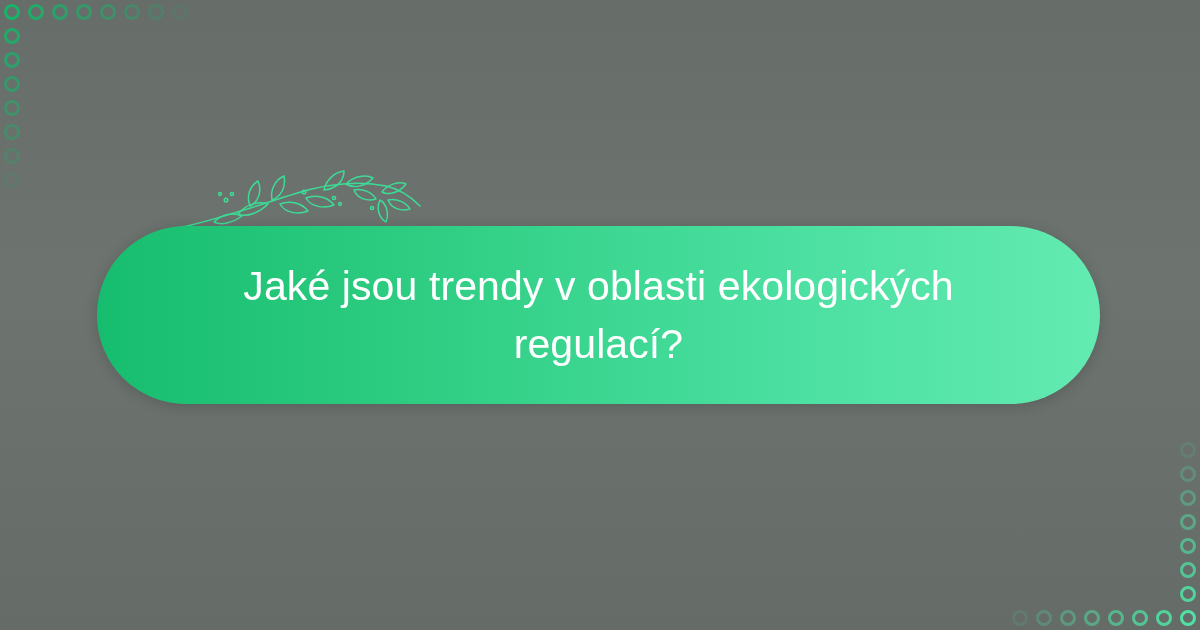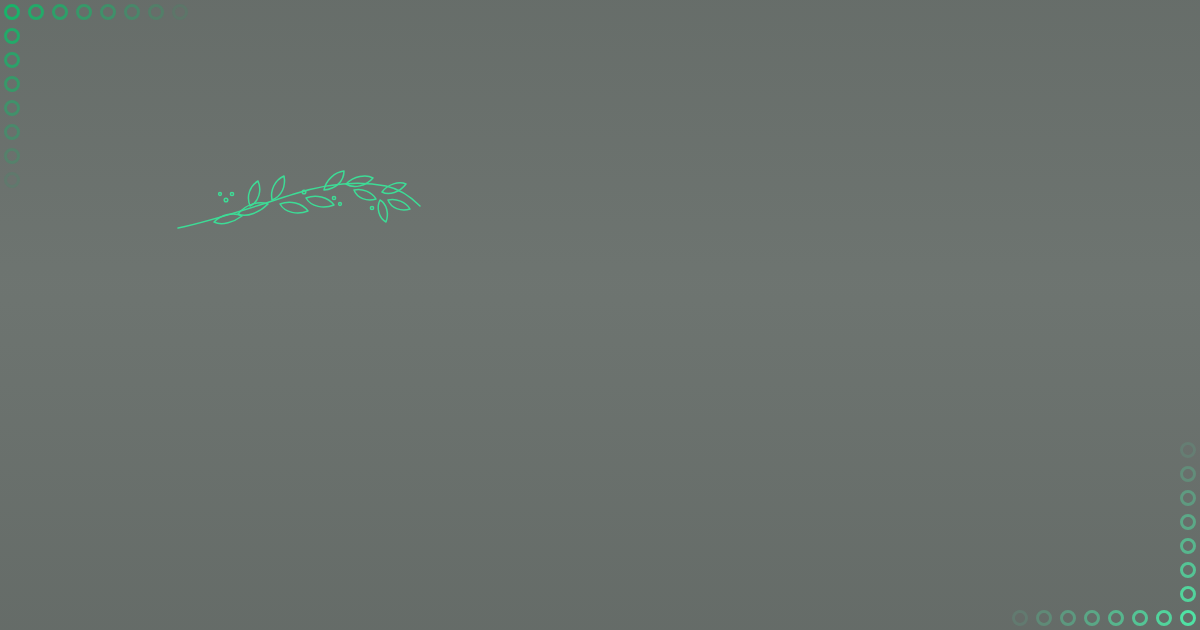--- a/index.html
+++ b/index.html
@@ -166,14 +166,17 @@
       <circle cx="50" cy="44" r="1.8"></circle>
       <circle cx="56" cy="38" r="1.6"></circle>
       <circle cx="44" cy="38" r="1.4"></circle>
       <circle cx="128" cy="36" r="1.8"></circle>
       <circle cx="158" cy="42" r="1.6"></circle>
       <circle cx="164" cy="48" r="1.4"></circle>
       <circle cx="196" cy="52" r="1.6"></circle>
     </g>
   </svg>
 
+  <div class="banner">
+    <div class="banner-text">Jaké jsou trendy v oblasti ekologických regulací?</div>
+  </div>
 
 </div>
 
 </body></html>

